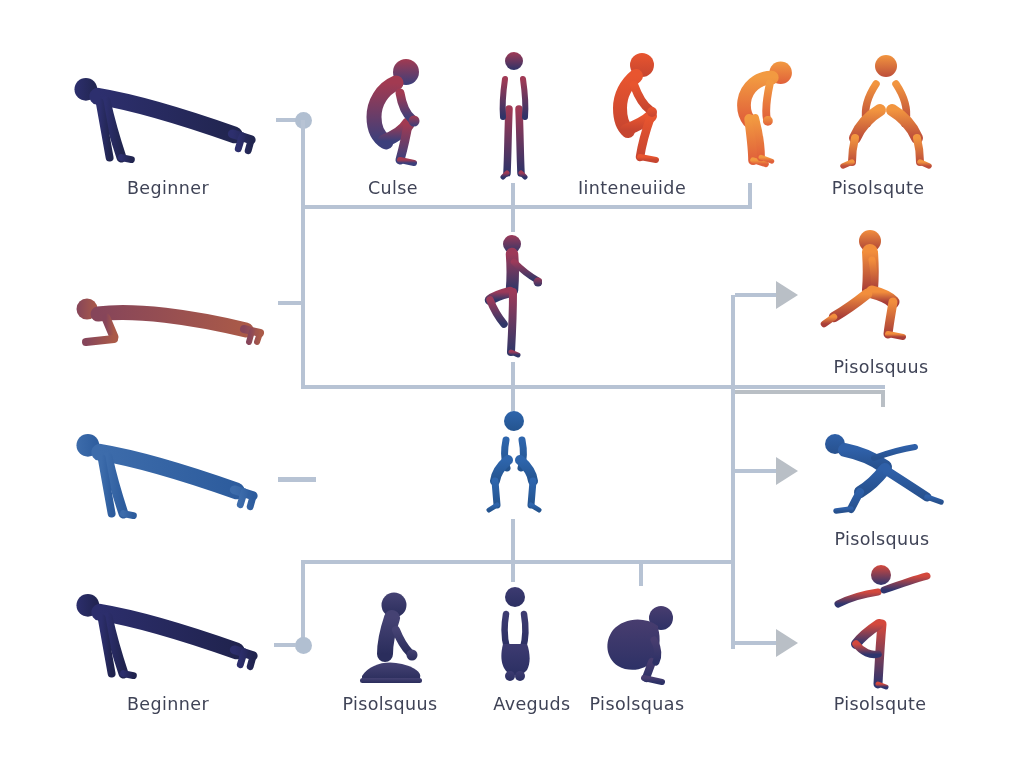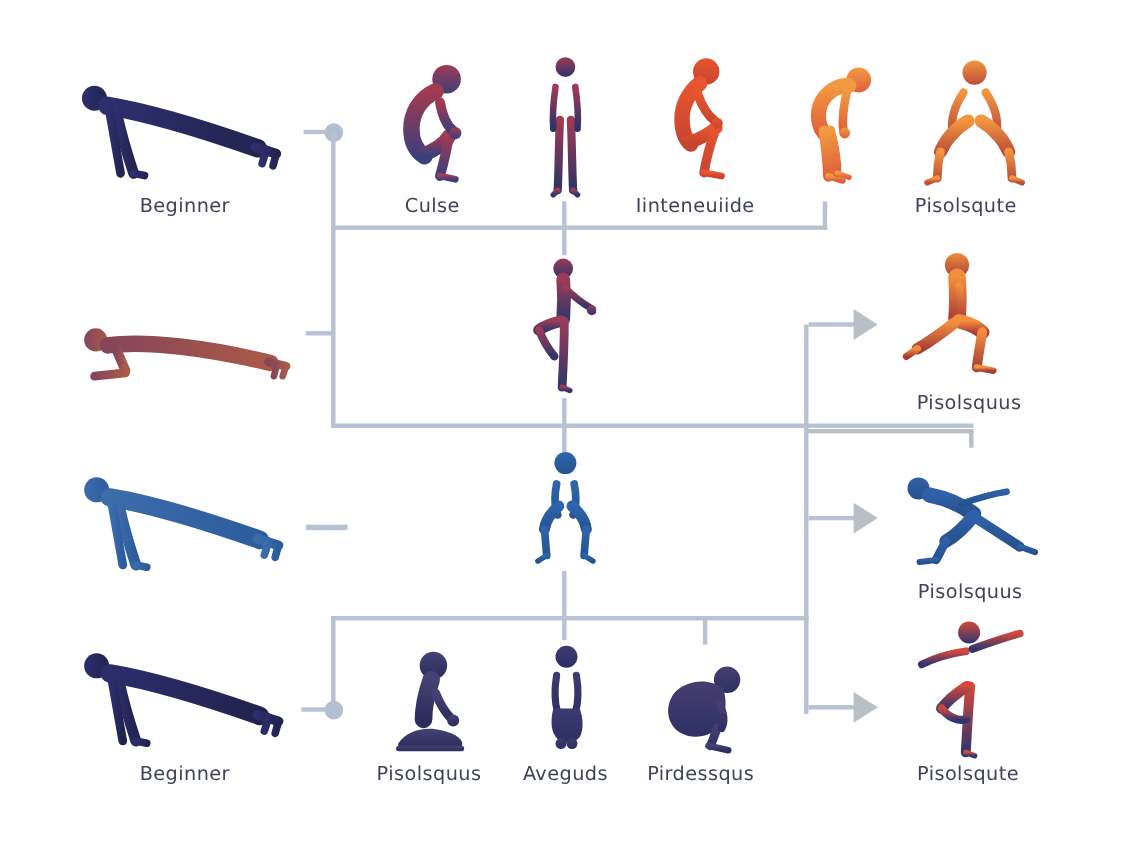--- a/index.html
+++ b/index.html
@@ -367,17 +367,17 @@
   </svg>
 
   <div class="lbl" style="left:73px;top:178px">Beginner</div>
   <div class="lbl" style="left:298px;top:178px">Culse</div>
   <div class="lbl" style="left:537px;top:178px">Iinteneuiide</div>
   <div class="lbl" style="left:783px;top:178px">Pisolsqute</div>
   <div class="lbl" style="left:786px;top:357px">Pisolsquus</div>
   <div class="lbl" style="left:787px;top:529px">Pisolsquus</div>
   <div class="lbl" style="left:73px;top:694px">Beginner</div>
   <div class="lbl" style="left:295px;top:694px">Pisolsquus</div>
-  <div class="lbl" style="left:419px;top:694px">Aveguds</div>
-  <div class="lbl" style="left:542px;top:694px">Pirdessqus</div>
+  <div class="lbl" style="left:437px;top:694px">Aveguds</div>
+  <div class="lbl" style="left:542px;top:694px">Pisolsquas</div>
   <div class="lbl" style="left:785px;top:694px">Pisolsqute</div>
 
 </div>
 
 </body></html>

